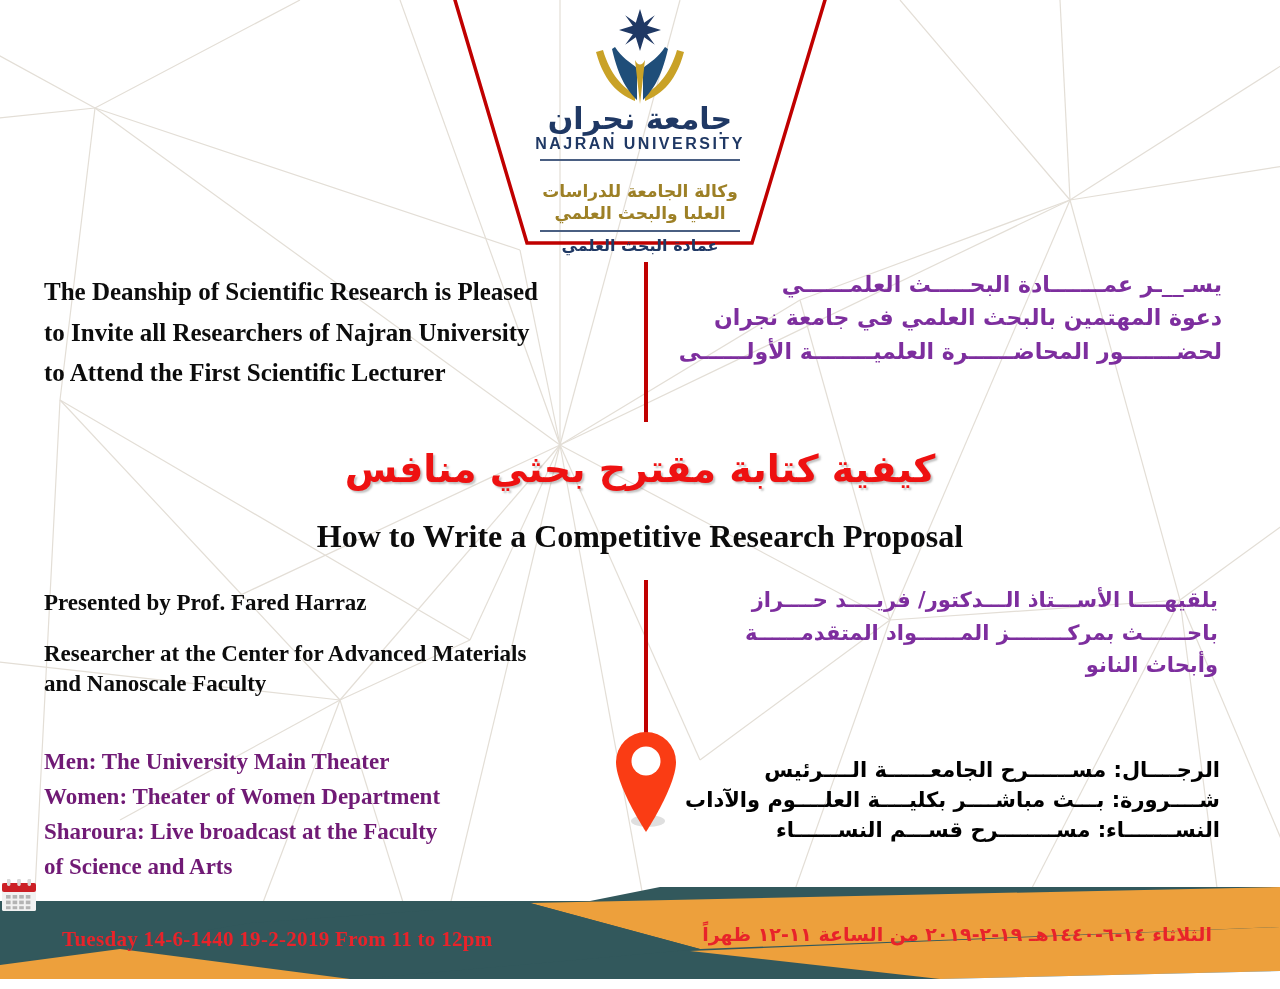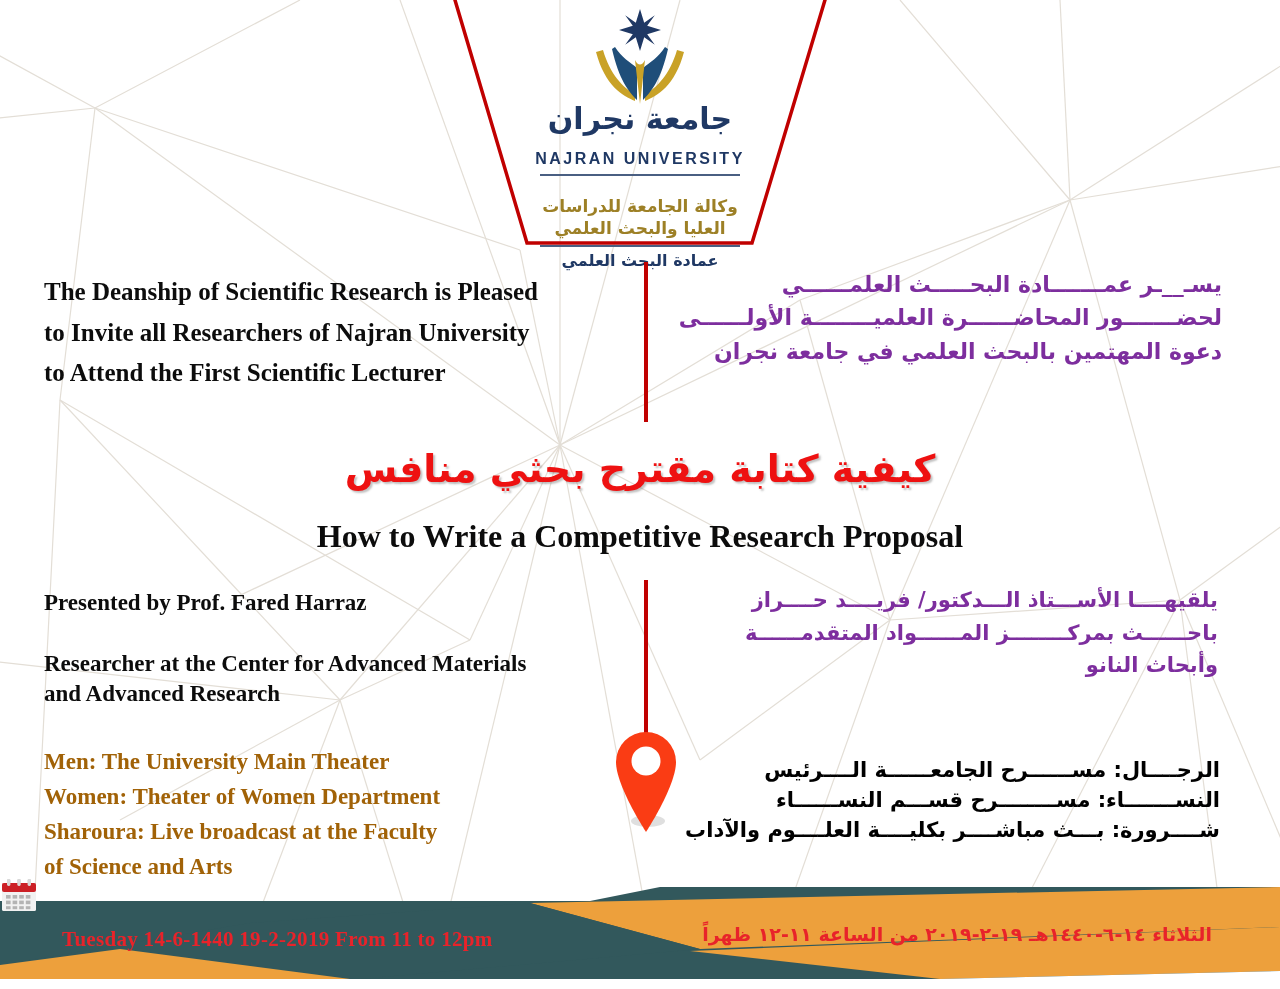--- a/index.html
+++ b/index.html
@@ -42,21 +42,21 @@
   .emblem{width:150px;height:100px;display:block;margin:0 auto;}
   .uni-ar{
     font-family:"DejaVu Sans", sans-serif;
     font-size:30px;font-weight:bold;color:#1f3864;
     letter-spacing:-1px;line-height:1;margin-top:-4px;
     direction:rtl;
   }
   .uni-en{
     font-family:"Liberation Sans", sans-serif;
     font-size:16px;font-weight:bold;color:#1f3864;
-    letter-spacing:2.5px;margin-top:16px;
+    letter-spacing:2.5px;margin-top:1px;
   }
   .rule-top{
     width:200px;height:2px;background:#4a5f82;
     margin:6px auto 5px auto;
   }
   .dept-ar{
     font-family:"DejaVu Sans", sans-serif;
     font-size:17px;font-weight:bold;color:#9d8026;
     line-height:1.28;direction:rtl;margin-top:20px;
   }
@@ -102,36 +102,36 @@
     position:absolute;left:0;right:0;top:518px;
     z-index:4;text-align:center;
     font-size:32px;font-weight:bold;color:#0c0c0c;
   }
   
   .presenter-en{
     position:absolute;left:44px;top:588px;width:600px;
     z-index:4;font-size:23px;font-weight:bold;color:#0c0c0c;
     line-height:1.28;
   }
-  .presenter-en .ln1{margin-bottom:32px;}
+  .presenter-en .ln1{margin-bottom:22px;}
   .presenter-ar{
     position:absolute;right:62px;top:584px;width:545px;
     z-index:4;direction:rtl;text-align:right;
     font-family:"DejaVu Sans", sans-serif;
     font-size:21px;font-weight:bold;color:#7d2e9e;
     line-height:1.55;
   }
   .divider-2{
     position:absolute;left:644px;top:580px;
     width:4px;height:175px;background:#c00000;z-index:4;
   }
   
   .venue-en{
     position:absolute;left:44px;top:745px;width:580px;
-    z-index:4;font-size:23px;font-weight:bold;color:#a16207;
+    z-index:4;font-size:23px;font-weight:bold;color:#701a75;
     line-height:1.52;
   }
   .venue-ar{
     position:absolute;right:60px;top:755px;width:545px;
     z-index:4;direction:rtl;text-align:right;
     font-family:"DejaVu Sans", sans-serif;
     font-size:21px;font-weight:bold;color:#000000;
     line-height:1.44;
   }
   
@@ -246,31 +246,31 @@
   <div class="invite-en">
     <div>The Deanship of Scientific Research is Pleased</div>
     <div>to Invite all Researchers of Najran University</div>
     <div>to Attend the First Scientific Lecturer</div>
   </div>
 
   <div class="divider-1"></div>
 
   <div class="invite-ar">
     <div>يسـ__ـر عمـــــــادة البحـــــث العلمــــــي</div>
+    <div>دعوة المهتمين بالبحث العلمي في جامعة نجران</div>
     <div>لحضـــــــور المحاضــــــرة العلميــــــــة الأولــــــى</div>
-    <div>دعوة المهتمين بالبحث العلمي في جامعة نجران</div>
   </div>
 
   <div class="title-ar">كيفية كتابة مقترح بحثي منافس</div>
   <div class="title-en">How to Write a Competitive Research Proposal</div>
 
   <div class="presenter-en">
     <div class="ln1">Presented by Prof. Fared Harraz</div>
     <div>Researcher at the Center for Advanced Materials</div>
-    <div>and Advanced Research</div>
+    <div>and Nanoscale Faculty</div>
   </div>
 
   <div class="divider-2"></div>
 
   <div class="presenter-ar">
     <div>يلقيهــــا الأســـتاذ الـــدكتور/ فريــــد حــــراز</div>
     <div>باحــــــث بمركــــــــز المــــــواد المتقدمــــــة</div>
     <div>وأبحاث النانو</div>
   </div>
 
@@ -282,22 +282,22 @@
 
   <div class="venue-en">
     <div>Men: The University Main Theater</div>
     <div>Women: Theater of Women Department</div>
     <div>Sharoura: Live broadcast at the Faculty</div>
     <div>of Science and Arts</div>
   </div>
 
   <div class="venue-ar">
     <div>الرجــــال: مســــــرح الجامعــــــة الــــرئيس</div>
+    <div>شــــرورة: بـــث مباشــــر بكليــــة العلــــوم والآداب</div>
     <div>النســـــــاء: مســــــــرح قســـم النســــــاء</div>
-    <div>شــــرورة: بـــث مباشــــر بكليــــة العلــــوم والآداب</div>
   </div>
 
   <div class="footer">
     <svg width="1280" height="110" viewBox="0 0 1280 110">
 
       <polygon points="0,84 260,40 1280,22 1280,60 0,103" fill="#eda03c"></polygon>
 
       <path d="M0,22 L590,22 L660,8 L1280,8 L1280,104 L560,104 L0,104 Z" fill="#32585c"></path>
 
       <polygon points="530,24 1280,8 1280,48 700,70" fill="#eda03c"></polygon>

